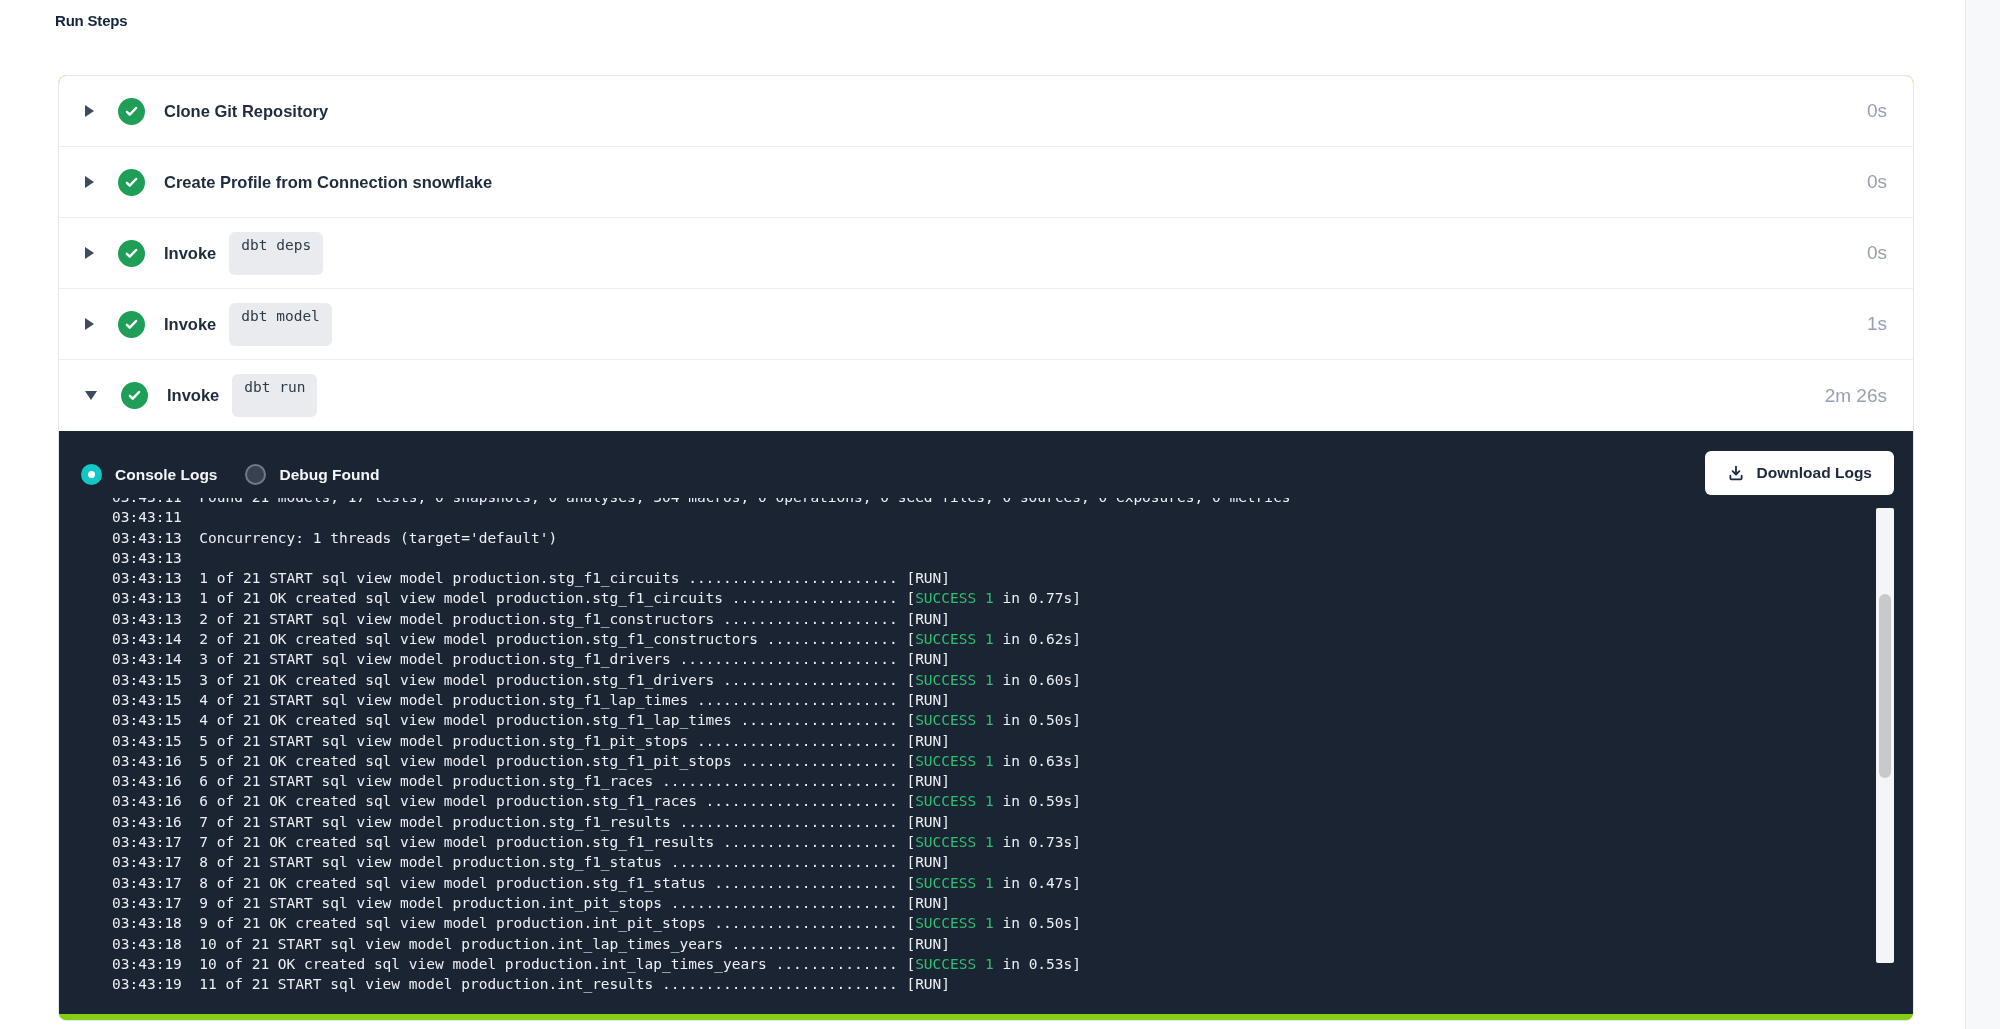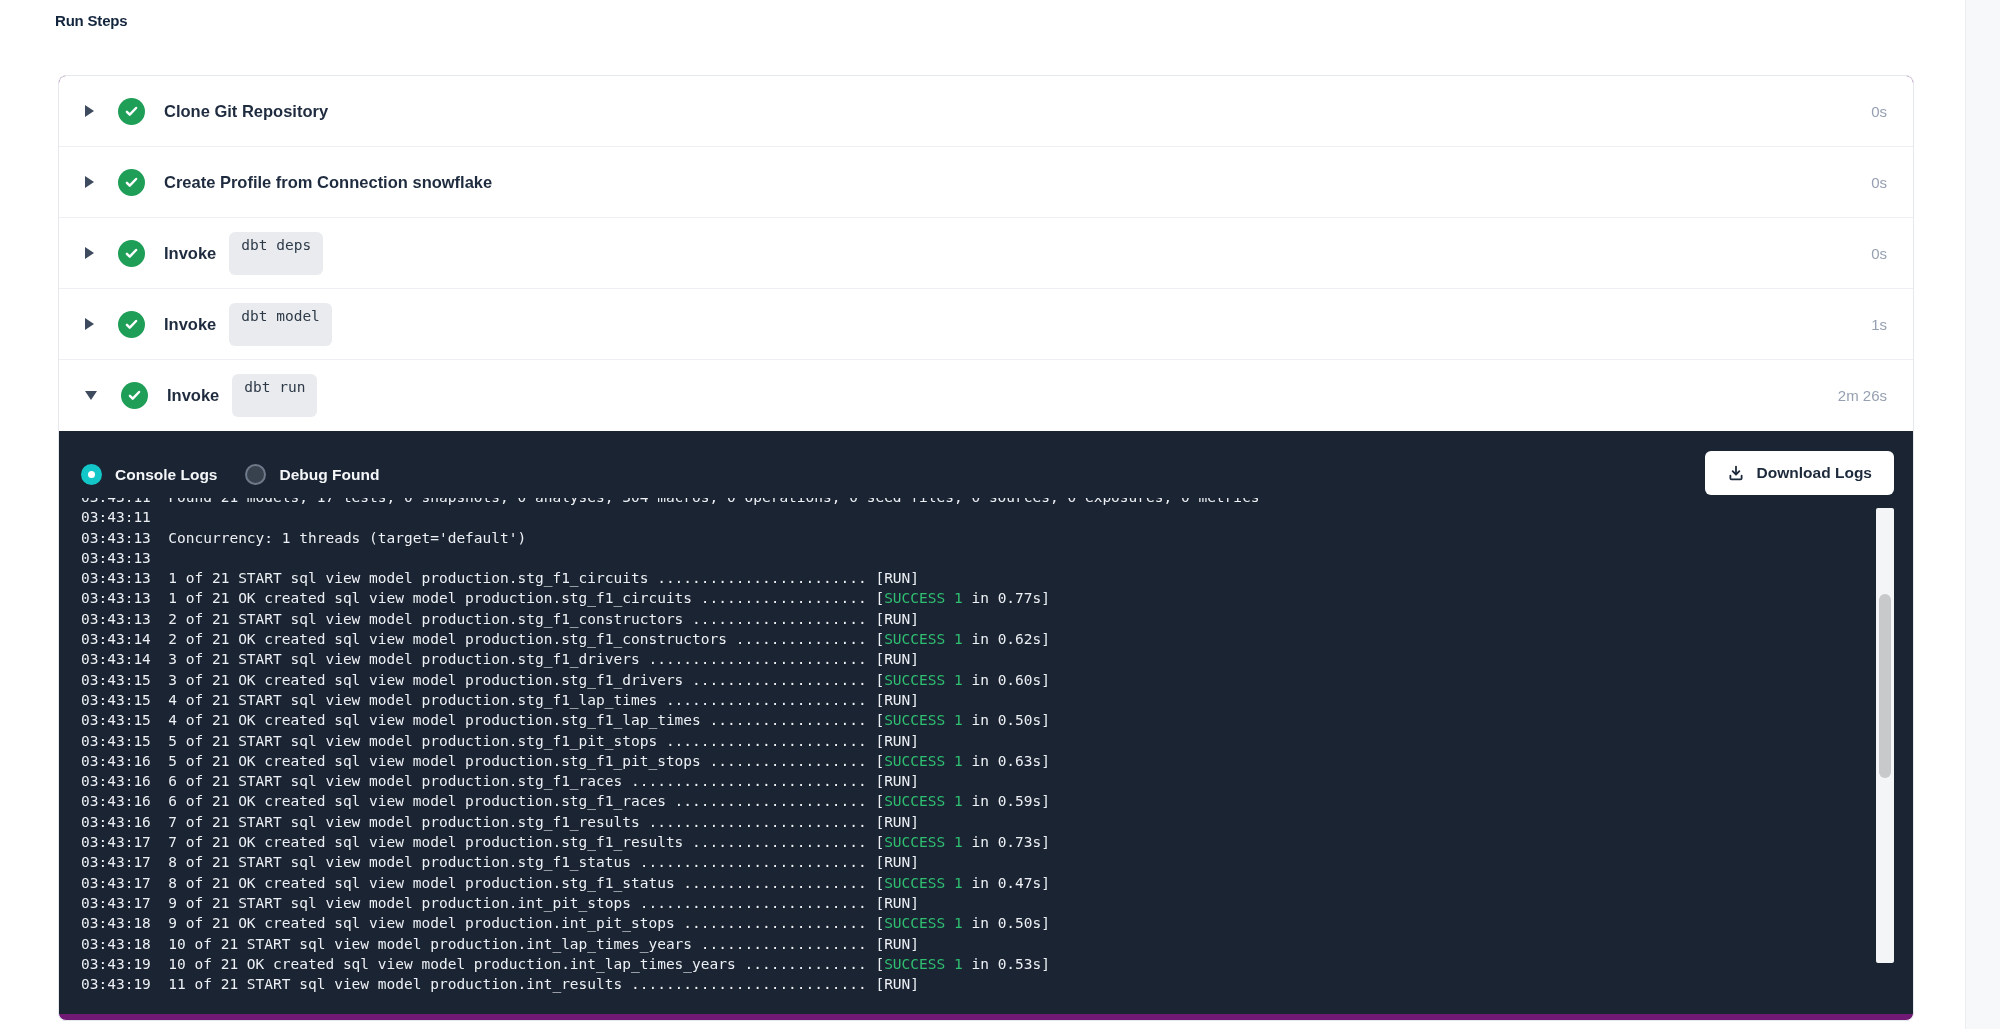--- a/index.html
+++ b/index.html
@@ -15,21 +15,21 @@
     background:#f7f8fa; border-left:1px solid #ebedf0;
   }
 
   .page-title {
     position:absolute; left:55px; top:12px;
     font-size:15px; font-weight:700; color:#14263e; letter-spacing:-0.2px;
   }
 
   .steps-card {
     position:absolute; left:58px; top:75px; width:1856px; height:946px;
-    background:#701a75; border:1px solid #e5e8ec; border-radius:8px;
+    background:#84cc16; border:1px solid #e5e8ec; border-radius:8px;
     overflow:hidden;
   }
 
   .step-row {
     height:71px; display:flex; align-items:center; padding:0 26px;
     border-bottom:1px solid #edeff2; background:#fff; cursor:pointer;
   }
   .step-row.expanded { border-bottom:none; }
 
   .caret { width:0; height:0; margin-right:24px; flex:none; }
@@ -45,21 +45,21 @@
   .step-label { font-size:16.5px; font-weight:700; color:#1f2b3e; }
 
   .code-badge {
     margin-left:13px;
     font-family:"DejaVu Sans Mono", monospace;
     font-size:14.5px; color:#2e3a48;
     background:#e9ebee; padding:5px 12px 22px; border-radius:6px;
     white-space:pre;
   }
 
-  .step-duration { margin-left:auto; font-size:15px; color:#96a0b1; }
+  .step-duration { margin-left:auto; font-size:19px; color:#96a0b1; }
 
   .log-panel {
     position:absolute; left:0; right:0; top:355px; height:583px;
     background:#1b2433;
   }
 
   .radio-group {
     position:absolute; left:22px; top:33px;
     display:flex; align-items:center; gap:28px;
   }
@@ -75,21 +75,21 @@
 
   .download-btn {
     position:absolute; top:20px; right:19px; height:44px;
     background:#ffffff; border:none; border-radius:6px;
     display:flex; align-items:center; gap:12px; padding:0 22px;
     font-family:"Liberation Sans", sans-serif;
     font-size:15.5px; font-weight:700; color:#1d2a3c; cursor:pointer;
   }
 
   .log-viewport {
-    position:absolute; left:7px; right:0; top:67px; height:508px; overflow:hidden;
+    position:absolute; left:0; right:0; top:67px; height:508px; overflow:hidden;padding-left:38px;
   }
   .log-pre {
     margin:-11px 0 0 0; padding-left:15px;
     font-family:"DejaVu Sans Mono", monospace;
     font-size:14.5px; line-height:20.3px; color:#edf0f4;
     white-space:pre;
   }
   .log-line { white-space:pre; }
   .log-green { color:#2fbf71; }
 

